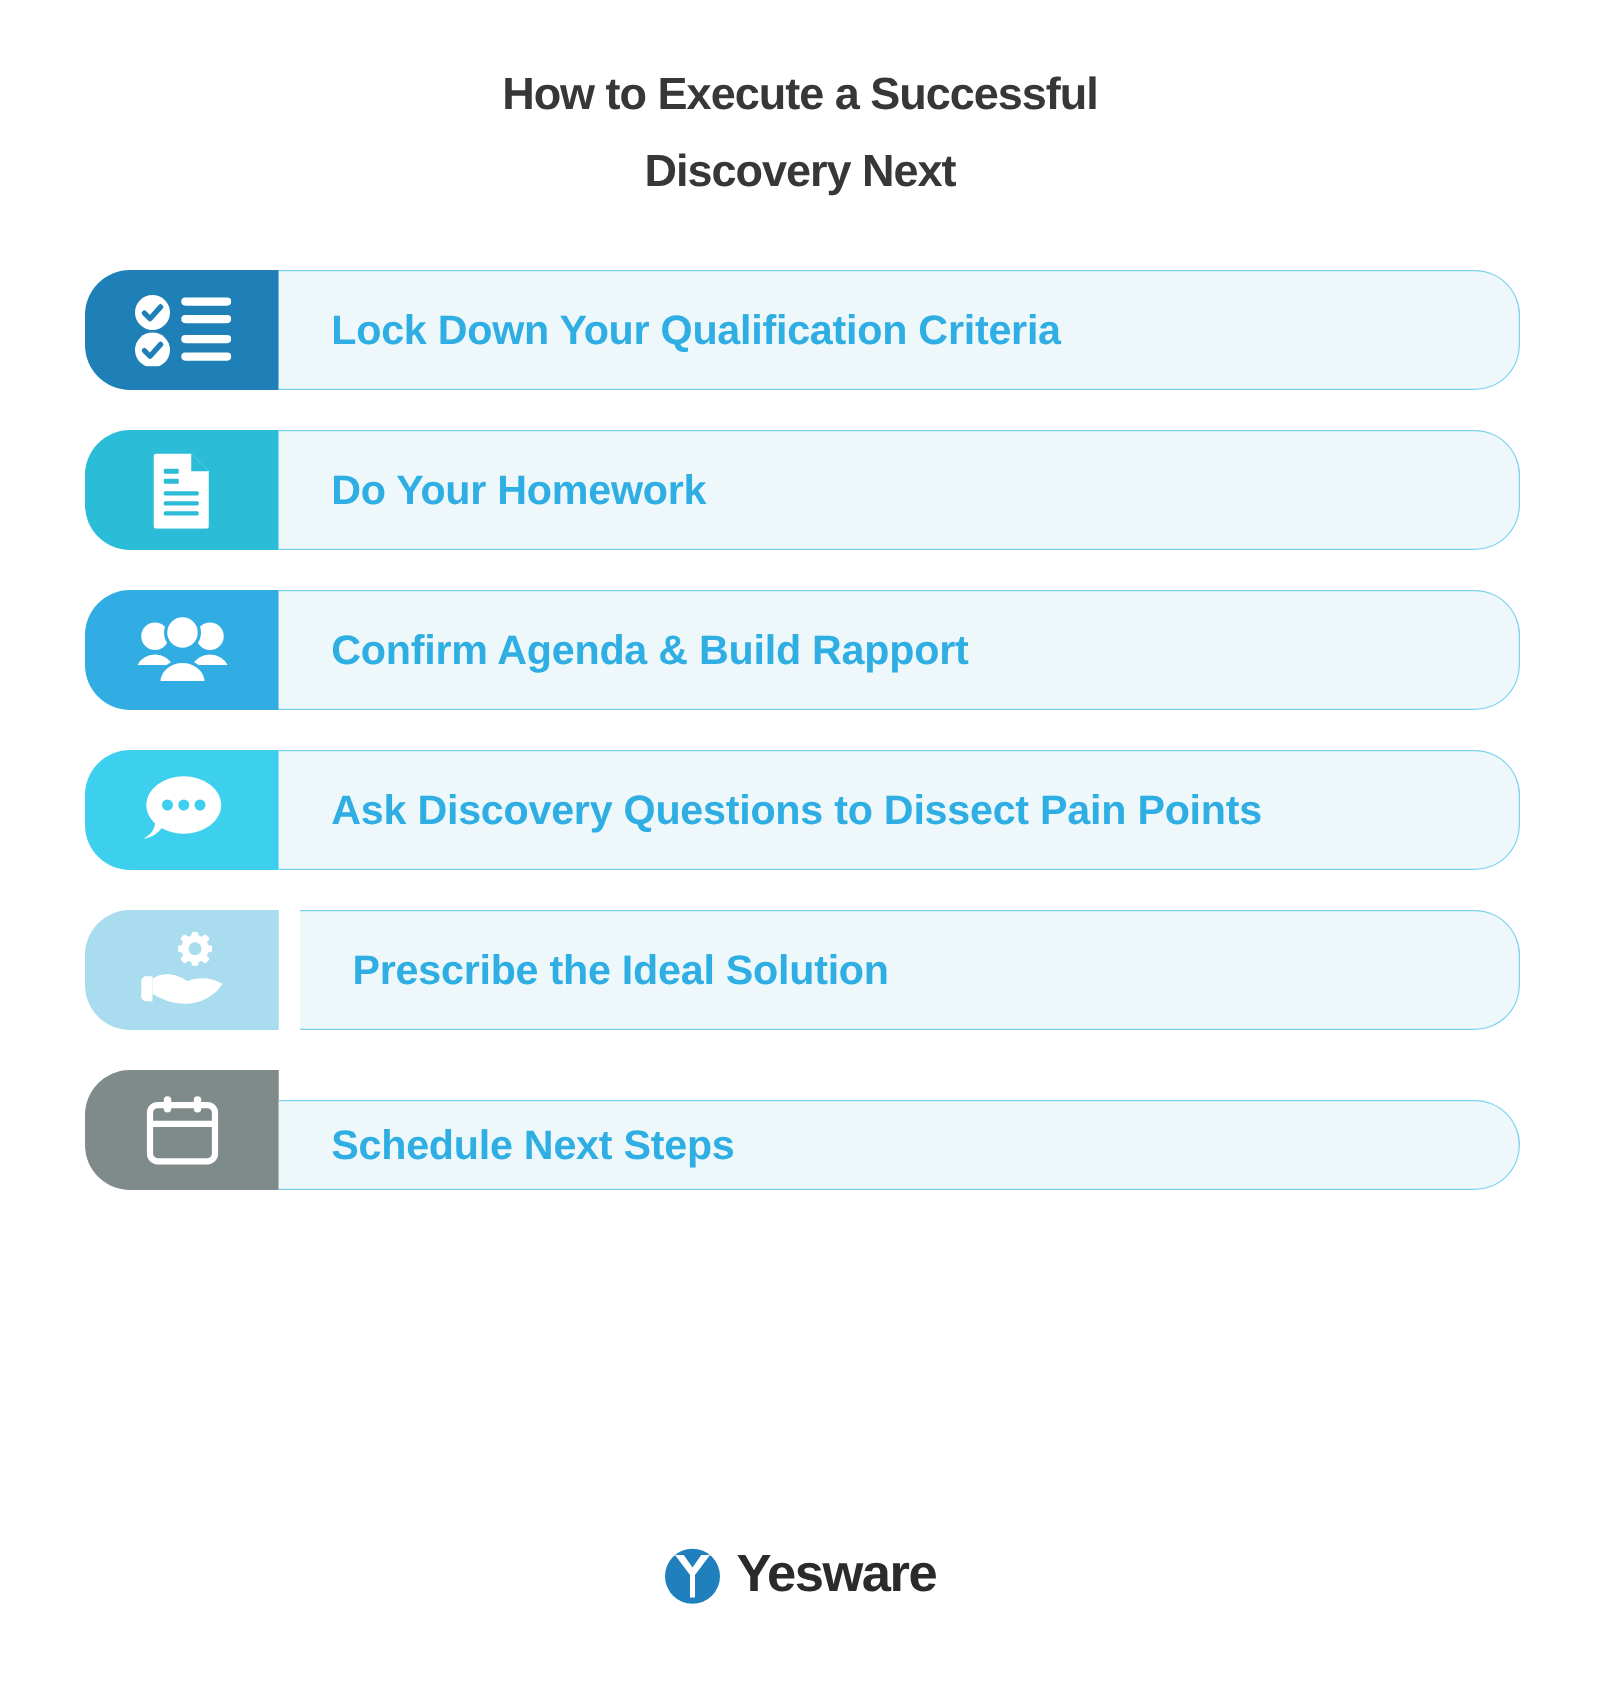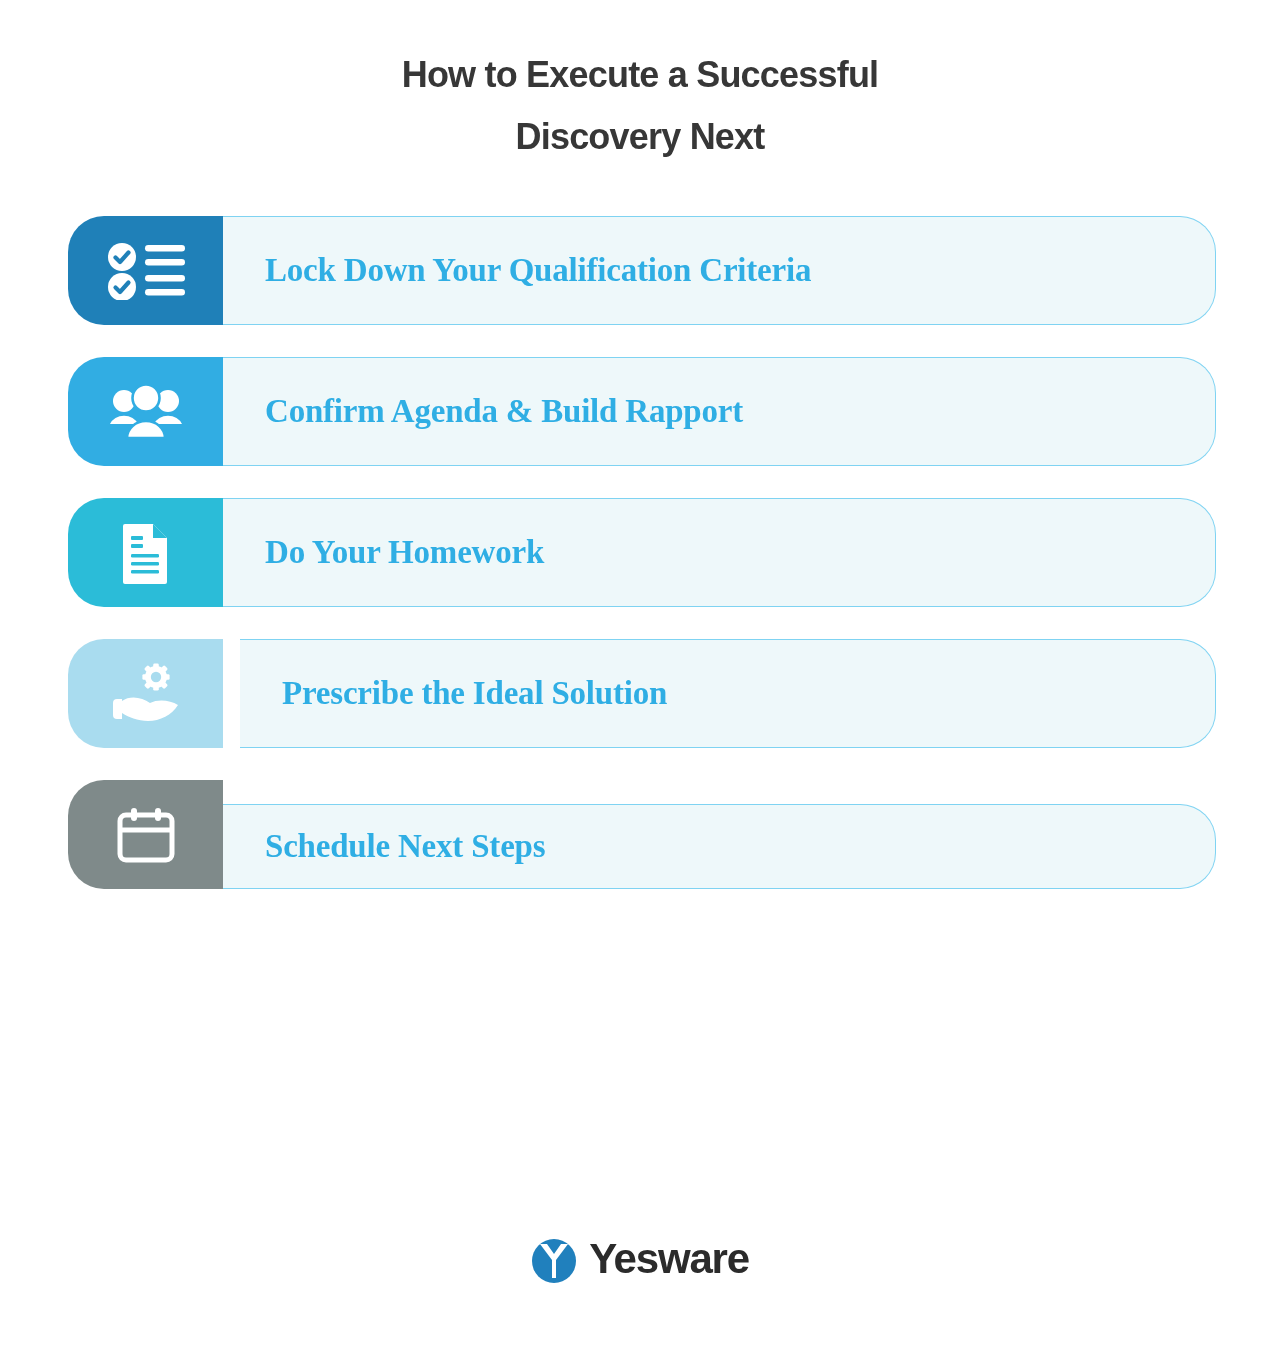--- a/index.html
+++ b/index.html
@@ -36,24 +36,23 @@
   .steps {
     position: absolute;
     top: 216px;
     left: 68px;
     width: 1148px;
   }
   .step {
     position: relative;
     display: flex;
     align-items: stretch;
-    height: 109px;
+    height: 96px;
     margin-bottom: 32px;
     border-radius: 16px;
-    font-family: Liberation Serif, serif;
   }
   .step:last-child { margin-bottom: 0; }
 
   .step-body {
     flex: 1 1 auto;
     display: flex;
     align-items: center;
     background: #eef8fa;
     border: 1px solid #7fd3f2;
     border-left: none;
@@ -125,52 +124,66 @@
           <rect x="38" y="33" width="40" height="6.5" rx="3.25" fill="#ffffff"></rect>
           <rect x="38" y="47" width="40" height="6.5" rx="3.25" fill="#ffffff"></rect>
         </svg>
       </div>
       <div class="step-body" style="background: rgb(238, 248, 250); border-top-color: rgb(127, 211, 242); border-right-color: rgb(127, 211, 242); border-bottom-color: rgb(127, 211, 242); border-left: none;">
         <span class="step-label" style="color: rgb(47, 174, 228);">Lock Down Your Qualification Criteria</span>
       </div>
     </div>
 
     <div class="step">
-      <div class="icon-block" style="background: rgb(49, 173, 227);">
-        <svg width="74" height="56" viewBox="0 0 74 56">
-          <circle cx="15" cy="17" r="11" fill="#ffffff"></circle>
-          <path d="M1 40 a15 13 0 0 1 28 0 z" fill="#ffffff"></path>
-          <circle cx="59" cy="17" r="11" fill="#ffffff"></circle>
-          <path d="M45 40 a15 13 0 0 1 28 0 z" fill="#ffffff"></path>
-          <circle cx="37" cy="14" r="13.5" fill="#ffffff" stroke="#31ade3" stroke-width="2.6"></circle>
-          <path d="M18 54 a19 17 0 0 1 38 0 z" fill="#ffffff" stroke="#31ade3" stroke-width="2.6"></path>
-        </svg>
-      </div>
-      <div class="step-body" style="background: rgb(238, 248, 250); border-top-color: rgb(127, 211, 242); border-right-color: rgb(127, 211, 242); border-bottom-color: rgb(127, 211, 242); border-left: none;">
-        <span class="step-label" style="color: rgb(47, 174, 228);">Confirm Agenda &amp; Build Rapport</span>
-      </div>
-    </div>
-
-    <div class="step">
       <div class="icon-block" style="background: rgb(43, 188, 216);">
         <svg width="50" height="62" viewBox="0 0 50 62">
           <path d="M4 2 h28 l14 14 v44 a2 2 0 0 1 -2 2 H4 a2 2 0 0 1 -2 -2 V4 a2 2 0 0 1 2 -2 z" fill="#ffffff"></path>
           <path d="M32 2 l14 14 h-14 z" fill="#2bbcd8"></path>
           <rect x="10" y="14" width="12" height="4" rx="1" fill="#2bbcd8"></rect>
           <rect x="10" y="22" width="12" height="4" rx="1" fill="#2bbcd8"></rect>
           <rect x="10" y="32" width="28" height="3.4" rx="1.2" fill="#2bbcd8"></rect>
           <rect x="10" y="40" width="28" height="3.4" rx="1.2" fill="#2bbcd8"></rect>
           <rect x="10" y="48" width="28" height="3.4" rx="1.2" fill="#2bbcd8"></rect>
         </svg>
       </div>
       <div class="step-body" style="background: rgb(238, 248, 250); border-top-color: rgb(127, 211, 242); border-right-color: rgb(127, 211, 242); border-bottom-color: rgb(127, 211, 242); border-left: none;">
         <span class="step-label" style="color: rgb(47, 174, 228);">Do Your Homework</span>
       </div>
     </div>
 
+    <div class="step">
+      <div class="icon-block" style="background: rgb(49, 173, 227);">
+        <svg width="74" height="56" viewBox="0 0 74 56">
+          <circle cx="15" cy="17" r="11" fill="#ffffff"></circle>
+          <path d="M1 40 a15 13 0 0 1 28 0 z" fill="#ffffff"></path>
+          <circle cx="59" cy="17" r="11" fill="#ffffff"></circle>
+          <path d="M45 40 a15 13 0 0 1 28 0 z" fill="#ffffff"></path>
+          <circle cx="37" cy="14" r="13.5" fill="#ffffff" stroke="#31ade3" stroke-width="2.6"></circle>
+          <path d="M18 54 a19 17 0 0 1 38 0 z" fill="#ffffff" stroke="#31ade3" stroke-width="2.6"></path>
+        </svg>
+      </div>
+      <div class="step-body" style="background: rgb(238, 248, 250); border-top-color: rgb(127, 211, 242); border-right-color: rgb(127, 211, 242); border-bottom-color: rgb(127, 211, 242); border-left: none;">
+        <span class="step-label" style="color: rgb(47, 174, 228);">Confirm Agenda &amp; Build Rapport</span>
+      </div>
+    </div>
+
+    <div class="step">
+      <div class="icon-block" style="background: rgb(61, 208, 238);">
+        <svg width="70" height="60" viewBox="0 0 70 60">
+          <ellipse cx="36" cy="26" rx="30" ry="23" fill="#ffffff"></ellipse>
+          <path d="M20 42 C16 49 10 52 4 53 C11 49 13 44 13 40 z" fill="#ffffff"></path>
+          <circle cx="23" cy="26" r="4.4" fill="#3dd0ee"></circle>
+          <circle cx="36" cy="26" r="4.4" fill="#3dd0ee"></circle>
+          <circle cx="49" cy="26" r="4.4" fill="#3dd0ee"></circle>
+        </svg>
+      </div>
+      <div class="step-body" style="background: rgb(238, 248, 250); border-top-color: rgb(127, 211, 242); border-right-color: rgb(127, 211, 242); border-bottom-color: rgb(127, 211, 242); border-left: none;">
+        <span class="step-label" style="color: rgb(47, 174, 228);">Ask Discovery Questions to Dissect Pain Points</span>
+      </div>
+    </div>
 
     <div class="step">
       <div class="icon-block" style="background: rgb(169, 220, 239);">
         <svg width="72" height="62" viewBox="0 0 72 62">
           <g fill="#ffffff">
             <circle cx="46" cy="14" r="11"></circle>
             <rect x="43.2" y="0.5" width="5.6" height="5.6" rx="1.4"></rect>
             <rect x="43.2" y="22" width="5.6" height="5.6" rx="1.4"></rect>
             <rect x="32.4" y="11.2" width="5.6" height="5.6" rx="1.4"></rect>
             <rect x="54" y="11.2" width="5.6" height="5.6" rx="1.4"></rect>

